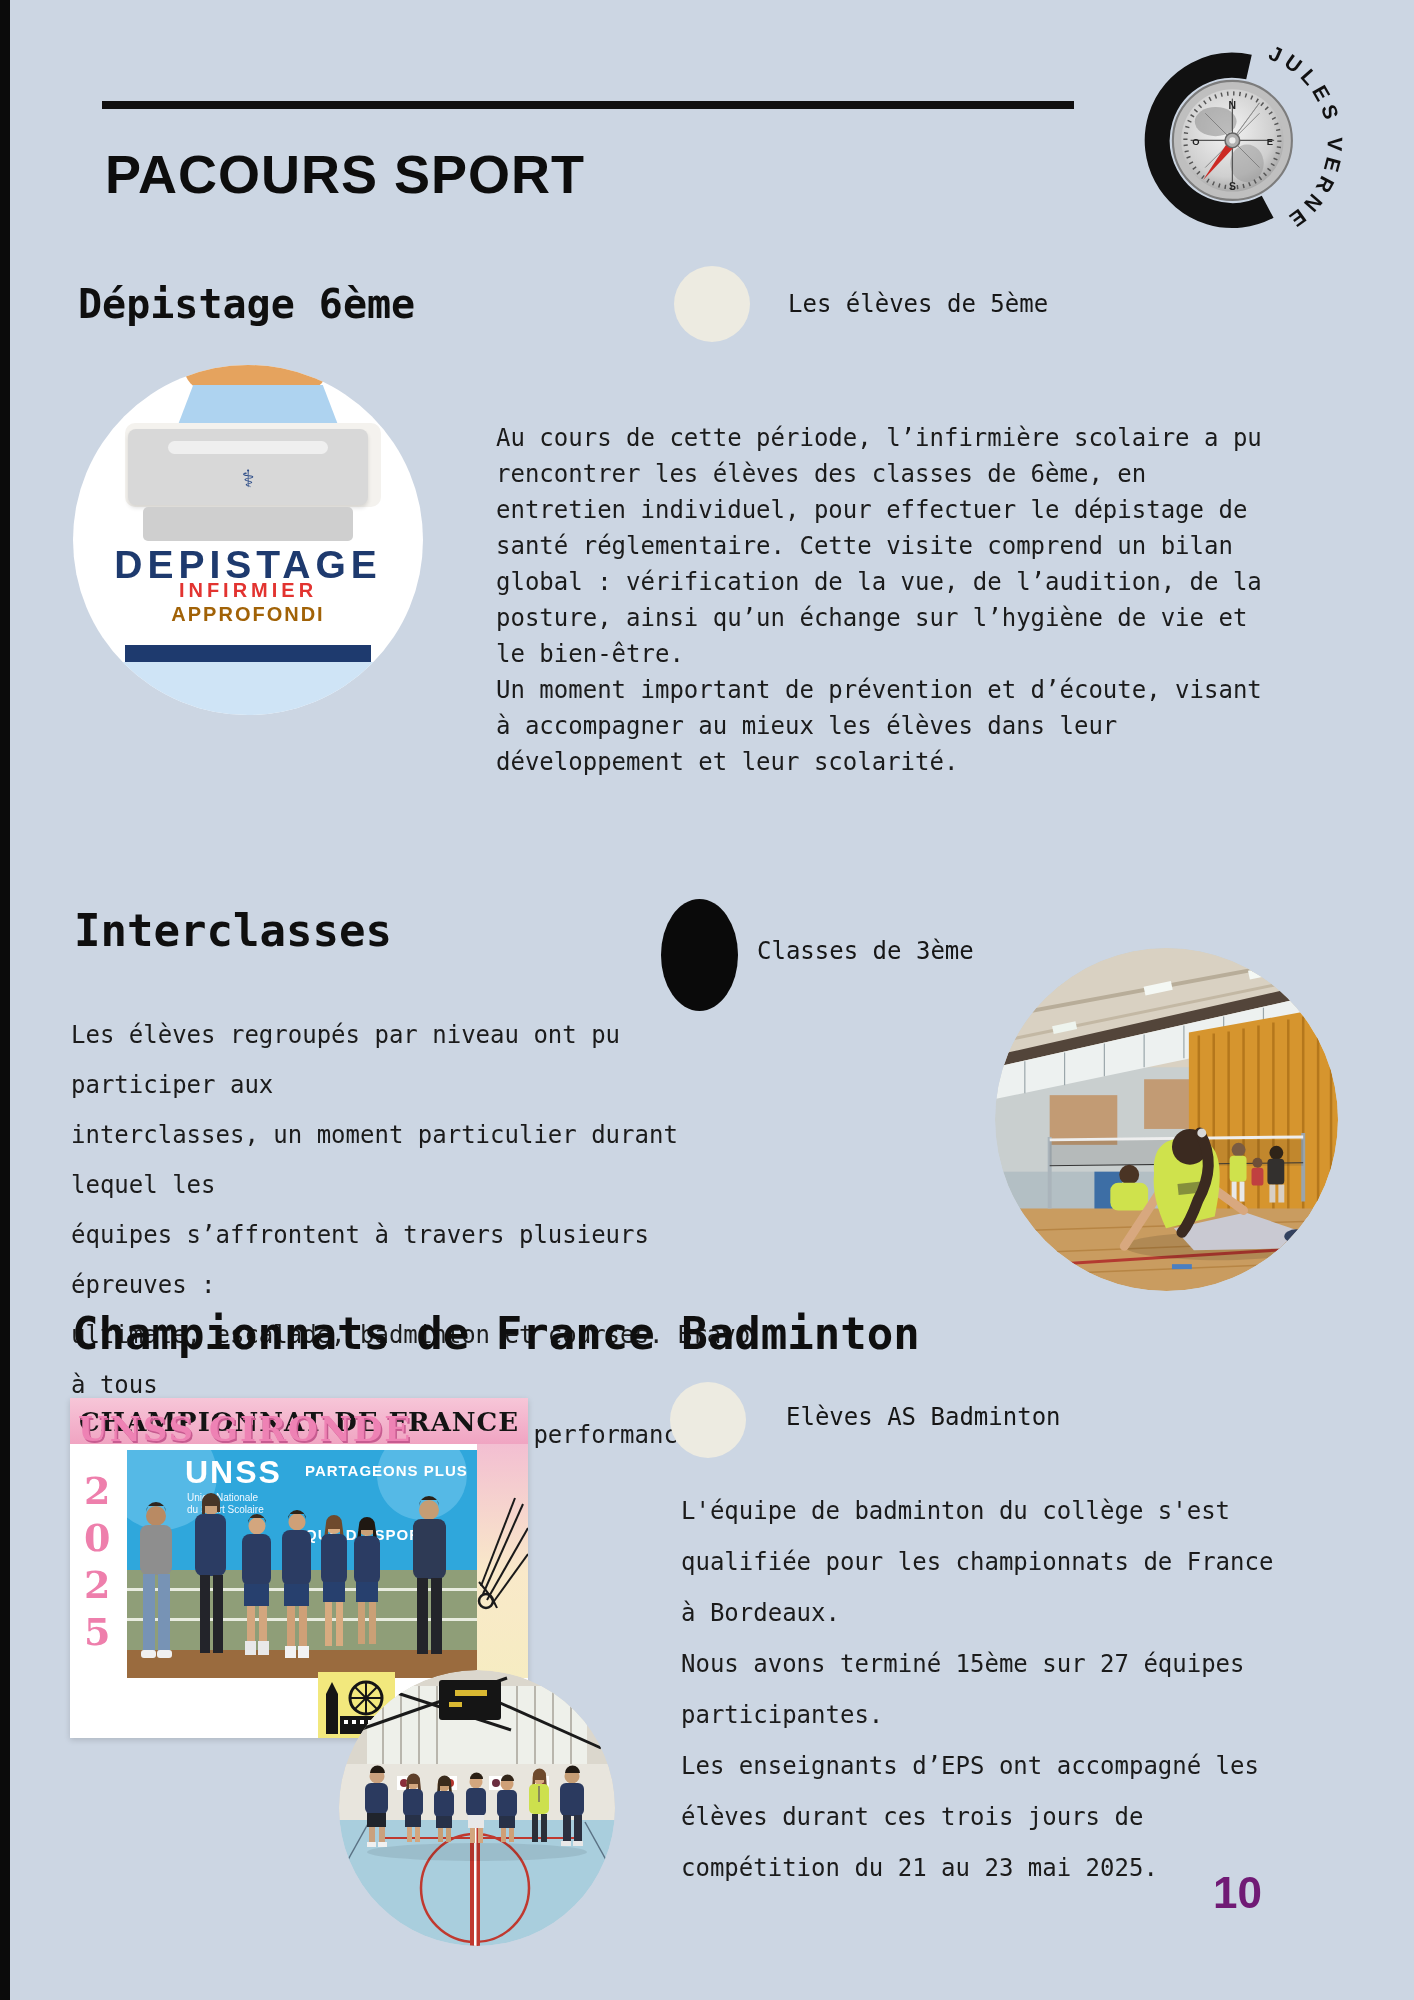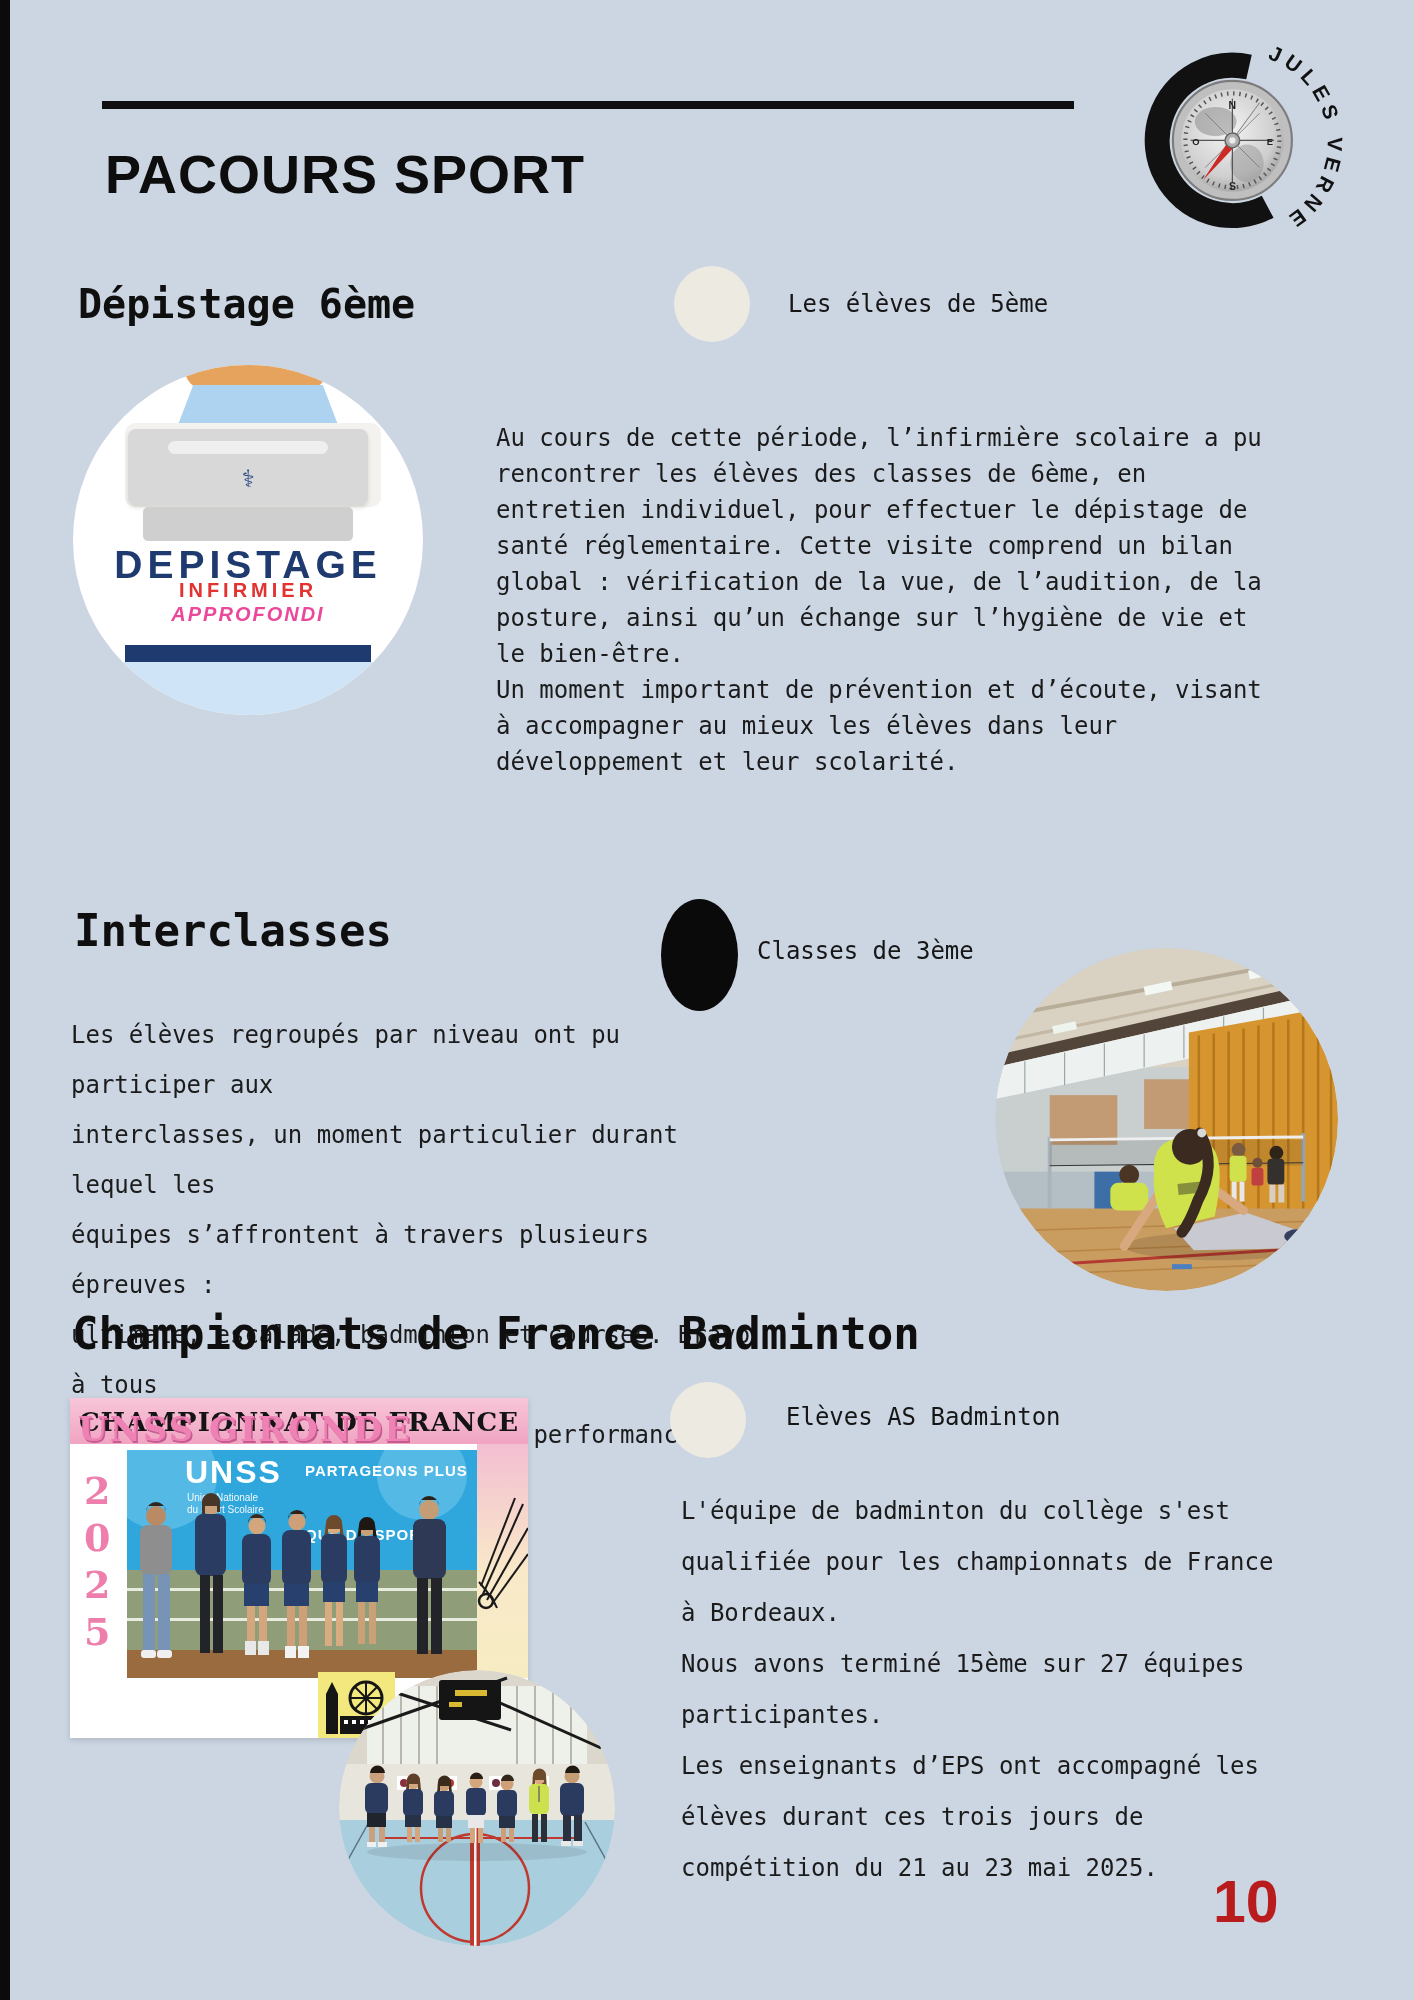--- a/index.html
+++ b/index.html
@@ -55,21 +55,21 @@
   #il-coat{left:52px;top:58px;width:256px;height:84px;background:#f4f2ee;border-radius:10px;}
   #il-board{left:55px;top:64px;width:240px;height:76px;background:#d8d8d8;border-radius:8px;
             box-shadow:0 3px 4px rgba(0,0,0,.12);}
   #il-slot{left:95px;top:76px;width:160px;height:13px;background:#efefef;border-radius:7px;}
   #il-cadu{left:0;top:100px;width:350px;text-align:center;color:#2a4a86;font-size:24px;
            font-family:"DejaVu Sans",sans-serif;}
   #il-board2{left:70px;top:142px;width:210px;height:34px;background:#cfcfcf;border-radius:5px;}
   .il-txt{left:0;width:350px;text-align:center;font-family:"Liberation Sans",sans-serif;font-weight:bold;}
   #il-t1{top:178px;font-size:39px;letter-spacing:5px;color:#1e3a6e;}
   #il-t2{top:214px;font-size:20px;letter-spacing:4px;color:#e23330;}
-  #il-t3{top:238px;font-size:20px;letter-spacing:2px;color:#ec4899;font-style:italic;}
+  #il-t3{top:238px;font-size:20px;letter-spacing:2px;color:#a16207;}
   #il-band{left:52px;top:280px;width:246px;height:17px;background:#1e3a6e;}
   #il-floor{left:0;top:297px;width:350px;height:60px;background:#cfe4f6;}
   #il-hand{left:2px;top:258px;width:16px;height:16px;background:#e5a35e;border-radius:50%;}
 
   
   #poster{left:70px;top:1398px;width:458px;height:340px;background:#ffffff;z-index:2;
           box-shadow:0 2px 6px rgba(0,0,0,.15);}
   #poster-band{position:absolute;left:0;top:0;width:458px;height:46px;
                background:linear-gradient(180deg,#f7c6d8,#f0a4c2);}
   #poster-title{position:absolute;left:0;top:0;width:458px;height:46px;line-height:48px;text-align:center;
@@ -95,21 +95,21 @@
   #poster-shuttle{position:absolute;right:0;top:46px;width:51px;height:234px;
                   background:linear-gradient(180deg,#f3bfd2 0%,#f9e9c9 55%,#f6ecc2 100%);}
   #poster-foot{position:absolute;left:0;bottom:0;width:458px;height:60px;background:#ffffff;}
   #poster-footer-text{position:absolute;left:8px;top:0;height:60px;line-height:62px;
         font-family:"DejaVu Serif",serif;font-weight:bold;font-size:34px;letter-spacing:2px;
         color:#ee82b4;text-shadow:1.5px 1.5px 0 #c75b90;}
   #poster-city{position:absolute;left:248px;bottom:0;width:77px;height:66px;background:#f2e87d;}
 
   
   #page-number{left:1213px;top:1868px;font-family:"Liberation Sans",sans-serif;
-               font-weight:bold;font-size:59px;color:#b91c1c;}
+               font-weight:bold;font-size:44px;color:#701a75;}
 </style>
 </head>
 <body>
 
 <div id="page">
 
   <div class="abs" id="left-bar"></div>
 
   <div class="abs" id="top-rule"></div>
   <div class="abs" id="page-title">PACOURS SPORT</div>

